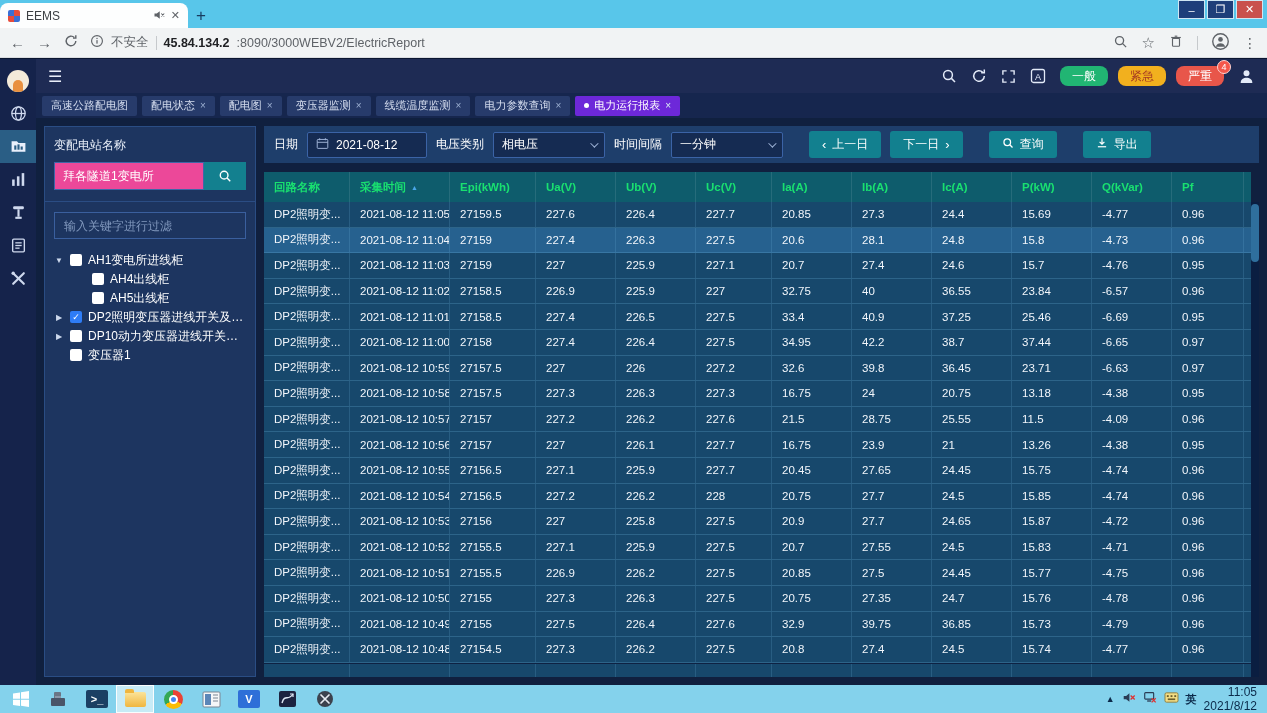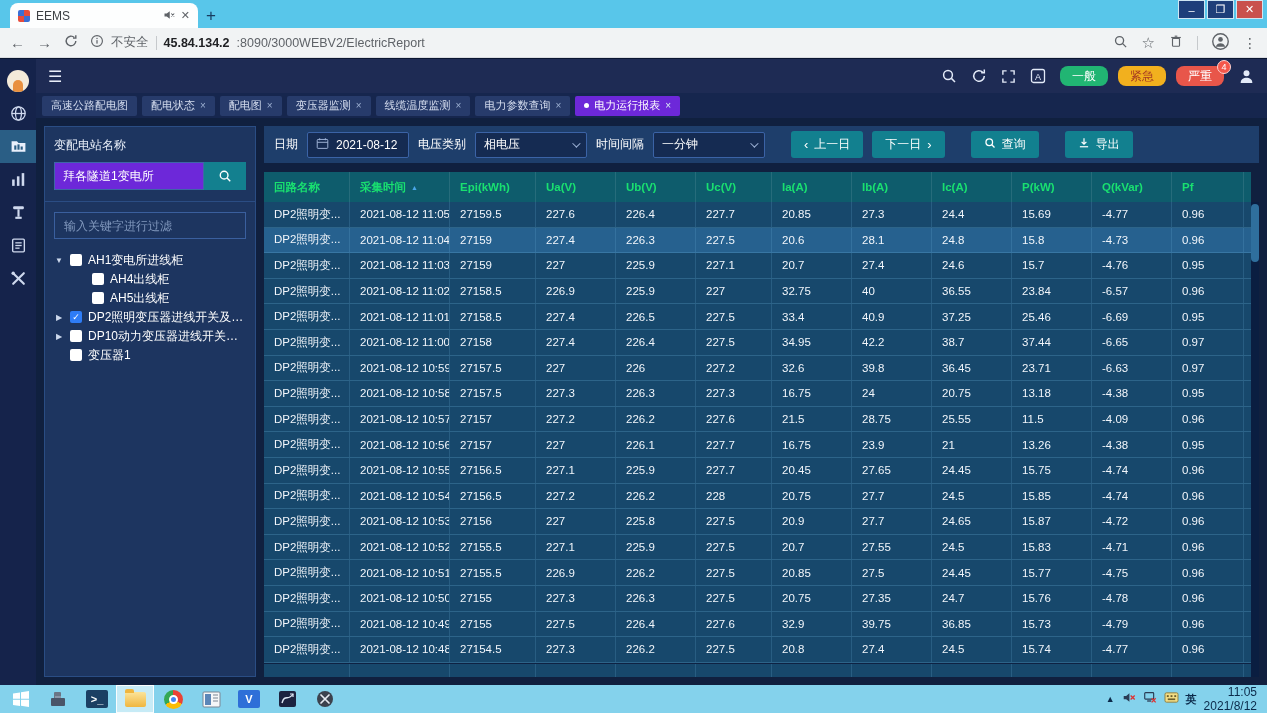--- a/index.html
+++ b/index.html
@@ -1,21 +1,21 @@
 <!DOCTYPE html>
 <html><head>
 <meta charset="utf-8">
 <style>
   *{margin:0;padding:0;box-sizing:border-box}
   html,body{width:1267px;height:713px;overflow:hidden}
   body{font-family:"Liberation Sans","DejaVu Sans",sans-serif;font-size:12px}
   .screen{width:1267px;height:713px;display:flex;flex-direction:column;background:#0d1c3e;position:relative}
 
   
-  .btabs{height:28px;background:#58c6ea;display:flex;align-items:flex-end;padding-left:10px;position:relative;flex:0 0 auto}
+  .btabs{height:28px;background:#58c6ea;display:flex;align-items:flex-end;position:relative;flex:0 0 auto}
   .btab{width:188px;height:25px;background:#fdfefe;border-radius:8px 8px 0 0;display:flex;align-items:center;padding:0 8px;gap:6px;color:#3c4043;font-size:12px}
   .favicon{width:12px;height:12px;border-radius:2px;background:conic-gradient(#e74c3c 0 25%,#3b6fd4 0 50%,#e74c3c 0 75%,#3b6fd4 0);flex:0 0 auto}
   .btab-title{flex:1;white-space:nowrap;overflow:hidden}
   .mute,.tabx{color:#5f6368;font-size:11px;flex:0 0 auto}
   .newtab{width:26px;height:25px;display:flex;align-items:center;justify-content:center;color:#173b5e;font-size:17px}
   .winctl{position:absolute;top:0;right:4px;display:flex;gap:2px}
   .wbtn{width:27px;height:19px;display:flex;align-items:center;justify-content:center;color:#fff;font-size:11px;background:#1e3f7a;border:1px solid #cfe6f2}
   .wbtn.close{background:#c9514d}
   .btoolbar{height:30px;background:#f1f3f4;display:flex;align-items:center;padding:0 10px;gap:12px;color:#5f6368;flex:0 0 auto;border-bottom:1px solid #dadce0}
   .navg{font-size:15px;color:#5f6368}
@@ -47,41 +47,41 @@
   .ntab .dot{width:5px;height:5px;border-radius:50%;background:#fff}
   .ntab .x{color:#9db0d2;font-size:10px}
   .ntab.active .x{color:#d8f2f4}
 
   .content{flex:1;display:flex;padding:8px;gap:8px;min-height:0}
 
   
   .sidebar{width:212px;flex:0 0 auto;background:#1d3560;border:1px solid #2a4d84;padding:10px 9px;color:#e9eff9;display:flex;flex-direction:column;min-height:0}
   .sb-title{font-size:12px;margin-bottom:8px}
   .sb-search{display:flex;height:28px;margin-bottom:11px}
-  .sb-search input{flex:1;min-width:0;background:#6d28d9;border:1px solid #3f66a7;color:#fff;padding:0 8px;font-size:12px;font-family:inherit}
+  .sb-search input{flex:1;min-width:0;background:#ec4899;border:1px solid #3f66a7;color:#fff;padding:0 8px;font-size:12px;font-family:inherit}
   .sb-search button{width:42px;background:#13808f;border:none;display:flex;align-items:center;justify-content:center}
   .sb-div{border-top:1px solid #2b4d84;margin:0 -9px 10px}
   .sb-filter{width:100%;height:27px;background:transparent;border:1px solid #3a5f9e;color:#fff;padding:0 9px;font-size:12px;margin-bottom:12px;font-family:inherit}
   .sb-filter::placeholder{color:#8299be}
   .tree{flex:1;overflow:hidden}
   .tree-item{display:flex;align-items:center;gap:6px;height:18px;margin-bottom:1px;font-size:12px;color:#fff;white-space:nowrap}
   .tree-item .caret{width:10px;font-size:8px;color:#ccd8ec;text-align:center;flex:0 0 auto}
   .tree-item.caret-down .caret::before{content:"▼"}
   .tree-item.caret-right .caret::before{content:"▶"}
   .tree-item.indent-1{padding-left:22px}
   .cbx{width:12px;height:12px;border-radius:2px;background:#fff;flex:0 0 auto;display:flex;align-items:center;justify-content:center;font-size:9px;color:#fff}
   .tree-item.checked .cbx{background:#2e7cf6}
   .tree-item.checked .cbx::before{content:"✓"}
   .tlabel{overflow:hidden;text-overflow:ellipsis}
 
   
   .main{flex:1;display:flex;flex-direction:column;min-width:0;min-height:0}
   .toolbar{height:37px;background:#1e3e6b;display:flex;align-items:center;padding:15px 10px;gap:9px;color:#fff;font-size:12px;flex:0 0 auto;margin-bottom:9px}
   .fbox{display:flex;align-items:center;gap:7px;height:26px;background:#152b52;border:1px solid #3b63a6;border-radius:2px;padding:0 8px}
-  .fbox.date{width:102px}
+  .fbox.date{width:120px}
   .fbox.sel{width:112px;justify-content:space-between}
   .chev{width:6px;height:6px;border-right:1.4px solid #9fb4d8;border-bottom:1.4px solid #9fb4d8;transform:rotate(45deg) translateY(-2px)}
   .tbtn{height:27px;background:#12808f;border:none;border-radius:3px;color:#fff;font-size:12px;padding:0 13px;display:flex;align-items:center;gap:6px;font-family:inherit}
   .gap{width:8px}
   .ang{font-size:13px;line-height:1}
 
   .grid-wrap{flex:1;display:flex;min-height:0}
   .grid{width:1028px;display:flex;flex-direction:column;min-height:0}
   .hrow{display:flex;height:30px;background:#0e5c6c;flex:0 0 auto}
   .hrow .th{display:flex;align-items:center;gap:5px;padding-left:10px;color:#19e070;font-size:11.5px;font-weight:bold;border-right:1px solid rgba(255,255,255,.10)}

